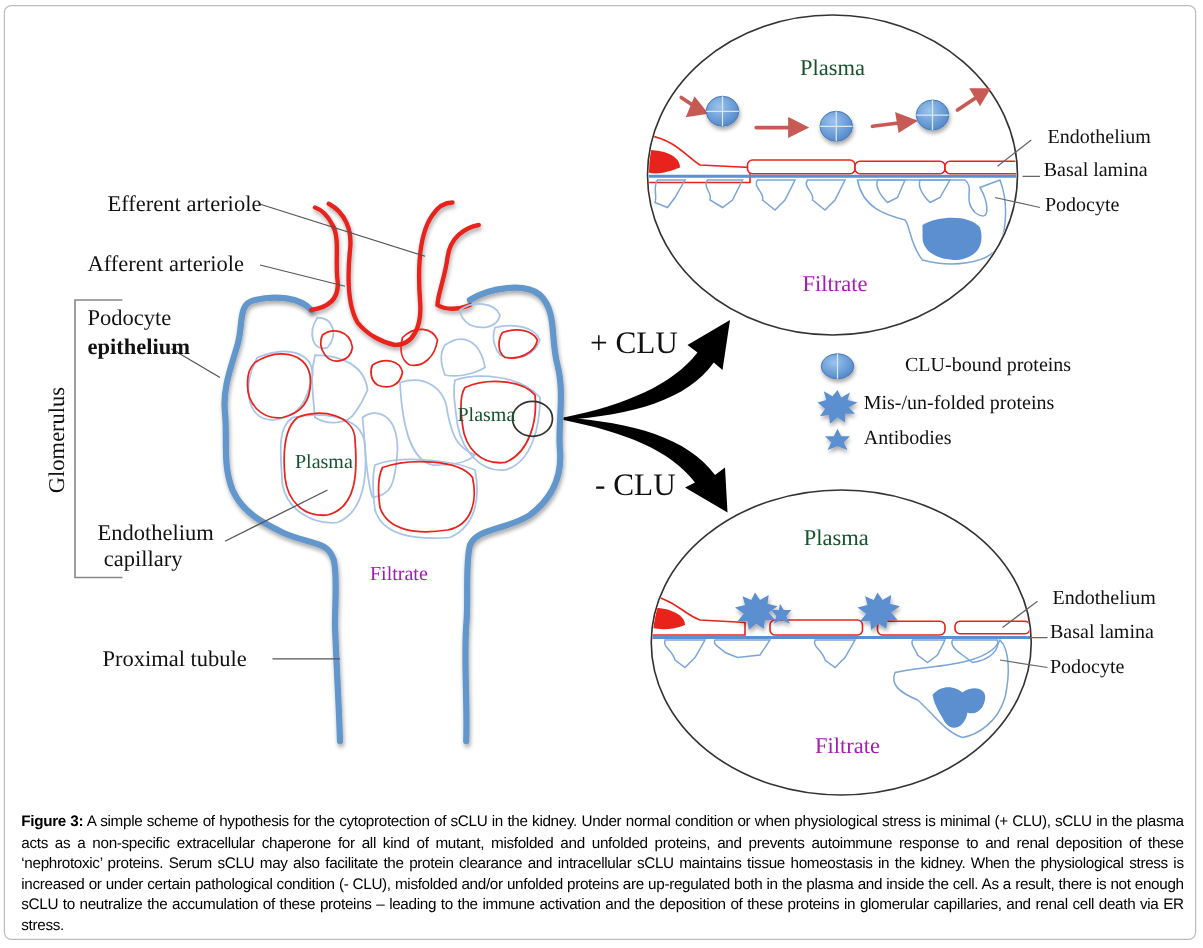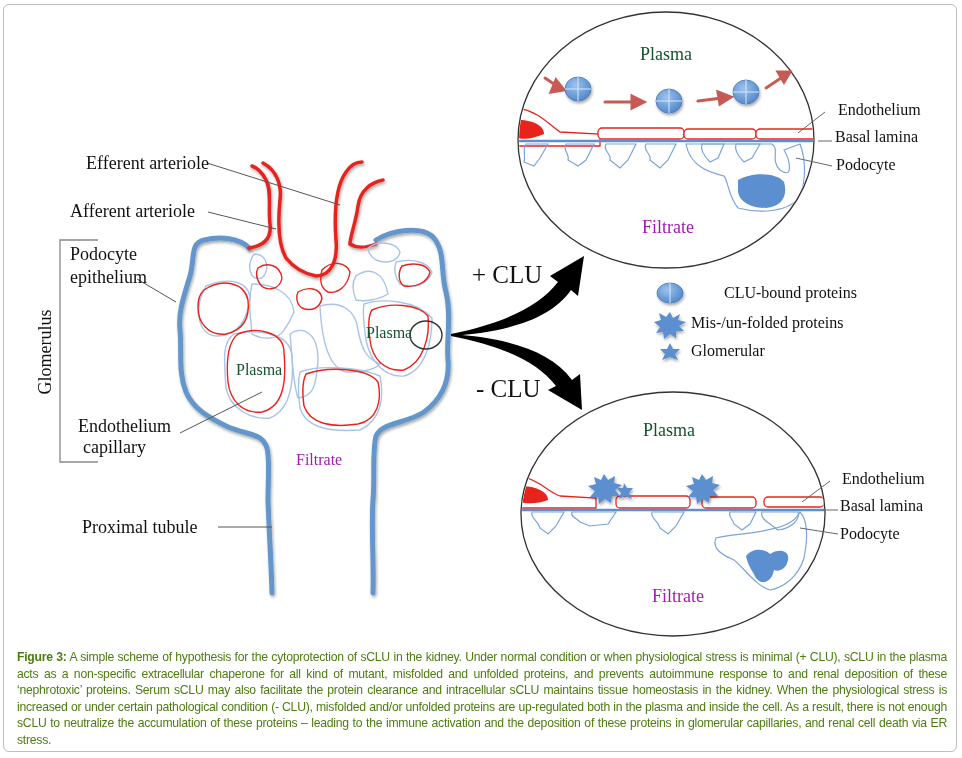--- a/index.html
+++ b/index.html
@@ -4,21 +4,21 @@
 <style>
   html, body { margin:0; padding:0; background:#ffffff; }
   body { width:962px; height:758px; position:relative; overflow:hidden; font-family:"Liberation Serif", serif; }
   .frame { position:absolute; left:3px; top:4px; width:954px; height:748px; border:1.5px solid #bdbdbd; border-radius:6px; box-sizing:border-box; }
   svg.diagram { position:absolute; left:0; top:0; }
   .lbl { position:absolute; font-family:"Liberation Serif", serif; font-size:18px; color:#111; white-space:nowrap; line-height:1; }
   .lbl-sm { font-size:16px;text-align:center; }
   .red { color:#14532d; }
   .blue { color:#a21caf; }
   .clu { font-size:25px; }
-  .caption { position:absolute; left:17px; top:649px; width:930px; font-family:"Liberation Sans", sans-serif; font-size:12.2px; line-height:16.6px; color:#4d7c0f; text-align:justify; letter-spacing:-0.25px; }
+  .caption { position:absolute; left:17px; top:649px; width:930px; font-family:"Liberation Sans", sans-serif; font-size:12.2px; line-height:16.6px; color:#000000; text-align:justify; letter-spacing:-0.25px; }
   .caption b { font-weight:bold; }
 </style>
 </head>
 <body>
 
 <div class="frame"></div>
 
 <svg class="diagram" width="962" height="640" viewBox="0 0 962 640">
   <defs>
     <radialGradient id="pg" cx="40%" cy="35%" r="70%">
@@ -188,41 +188,41 @@
       <path d="M830,481 L802,502"></path>
       <path d="M823,510 L838,510"></path>
       <path d="M800,528 L838,534"></path>
     </g>
   </g>
 </svg>
 
 <div class="lbl" style="left:86px;top:154px;">Efferent arteriole</div>
 <div class="lbl" style="left:70px;top:202px;">Afferent arteriole</div>
 <div class="lbl" style="left:70px;top:245px;">Podocyte</div>
-<div class="lbl" style="left:70px;top:268px;">epithelium</div>
+<div class="lbl" style="left:70px;top:268px;font-weight:bold;">epithelium</div>
 <div class="lbl" style="left:-5px;top:343px;transform:rotate(-90deg);transform-origin:center;width:100px;text-align:center;">Glomerulus</div>
 <div class="lbl" style="left:78px;top:417px;">Endothelium</div>
 <div class="lbl" style="left:83px;top:438px;">capillary</div>
 <div class="lbl" style="left:82px;top:518px;">Proximal tubule</div>
 <div class="lbl lbl-sm red" style="left:236px;top:362px;">Plasma</div>
 <div class="lbl lbl-sm red" style="left:366px;top:325px;">Plasma</div>
 <div class="lbl lbl-sm blue" style="left:296px;top:452px;">Filtrate</div>
 
 <div class="lbl clu" style="left:472px;top:262px;">+ CLU</div>
 <div class="lbl clu" style="left:476px;top:376px;">- CLU</div>
 
 <div class="lbl red" style="left:640px;top:45px;">Plasma</div>
 <div class="lbl blue" style="left:642px;top:218px;">Filtrate</div>
 <div class="lbl lbl-sm" style="left:838px;top:102px;">Endothelium</div>
 <div class="lbl lbl-sm" style="left:835px;top:129px;">Basal lamina</div>
 <div class="lbl lbl-sm" style="left:836px;top:157px;">Podocyte</div>
 
 <div class="lbl lbl-sm" style="left:688px;top:285px;margin-left:36px;">CLU-bound proteins</div>
 <div class="lbl lbl-sm" style="left:691px;top:315px;">Mis-/un-folded proteins</div>
-<div class="lbl lbl-sm" style="left:691px;top:343px;">Glomerular</div>
+<div class="lbl lbl-sm" style="left:691px;top:343px;">Antibodies</div>
 
 <div class="lbl red" style="left:643px;top:421px;">Plasma</div>
 <div class="lbl blue" style="left:652px;top:587px;">Filtrate</div>
 <div class="lbl lbl-sm" style="left:842px;top:471px;">Endothelium</div>
 <div class="lbl lbl-sm" style="left:840px;top:498px;">Basal lamina</div>
 <div class="lbl lbl-sm" style="left:840px;top:526px;">Podocyte</div>
 
 <div class="caption"><b>Figure 3:</b><span> A simple scheme of hypothesis for the cytoprotection of sCLU in the kidney. Under normal condition or when physiological stress is minimal (+ CLU), sCLU in the plasma acts as a non-specific extracellular chaperone for all kind of mutant, misfolded and unfolded proteins, and prevents autoimmune response to and renal deposition of these ‘nephrotoxic’ proteins. Serum sCLU may also facilitate the protein clearance and intracellular sCLU maintains tissue homeostasis in the kidney. When the physiological stress is increased or under certain pathological condition (- CLU), misfolded and/or unfolded proteins are up-regulated both in the plasma and inside the cell. As a result, there is not enough sCLU to neutralize the accumulation of these proteins – leading to the immune activation and the deposition of these proteins in glomerular capillaries, and renal cell death via ER stress.</span></div>
 
 </body></html>

